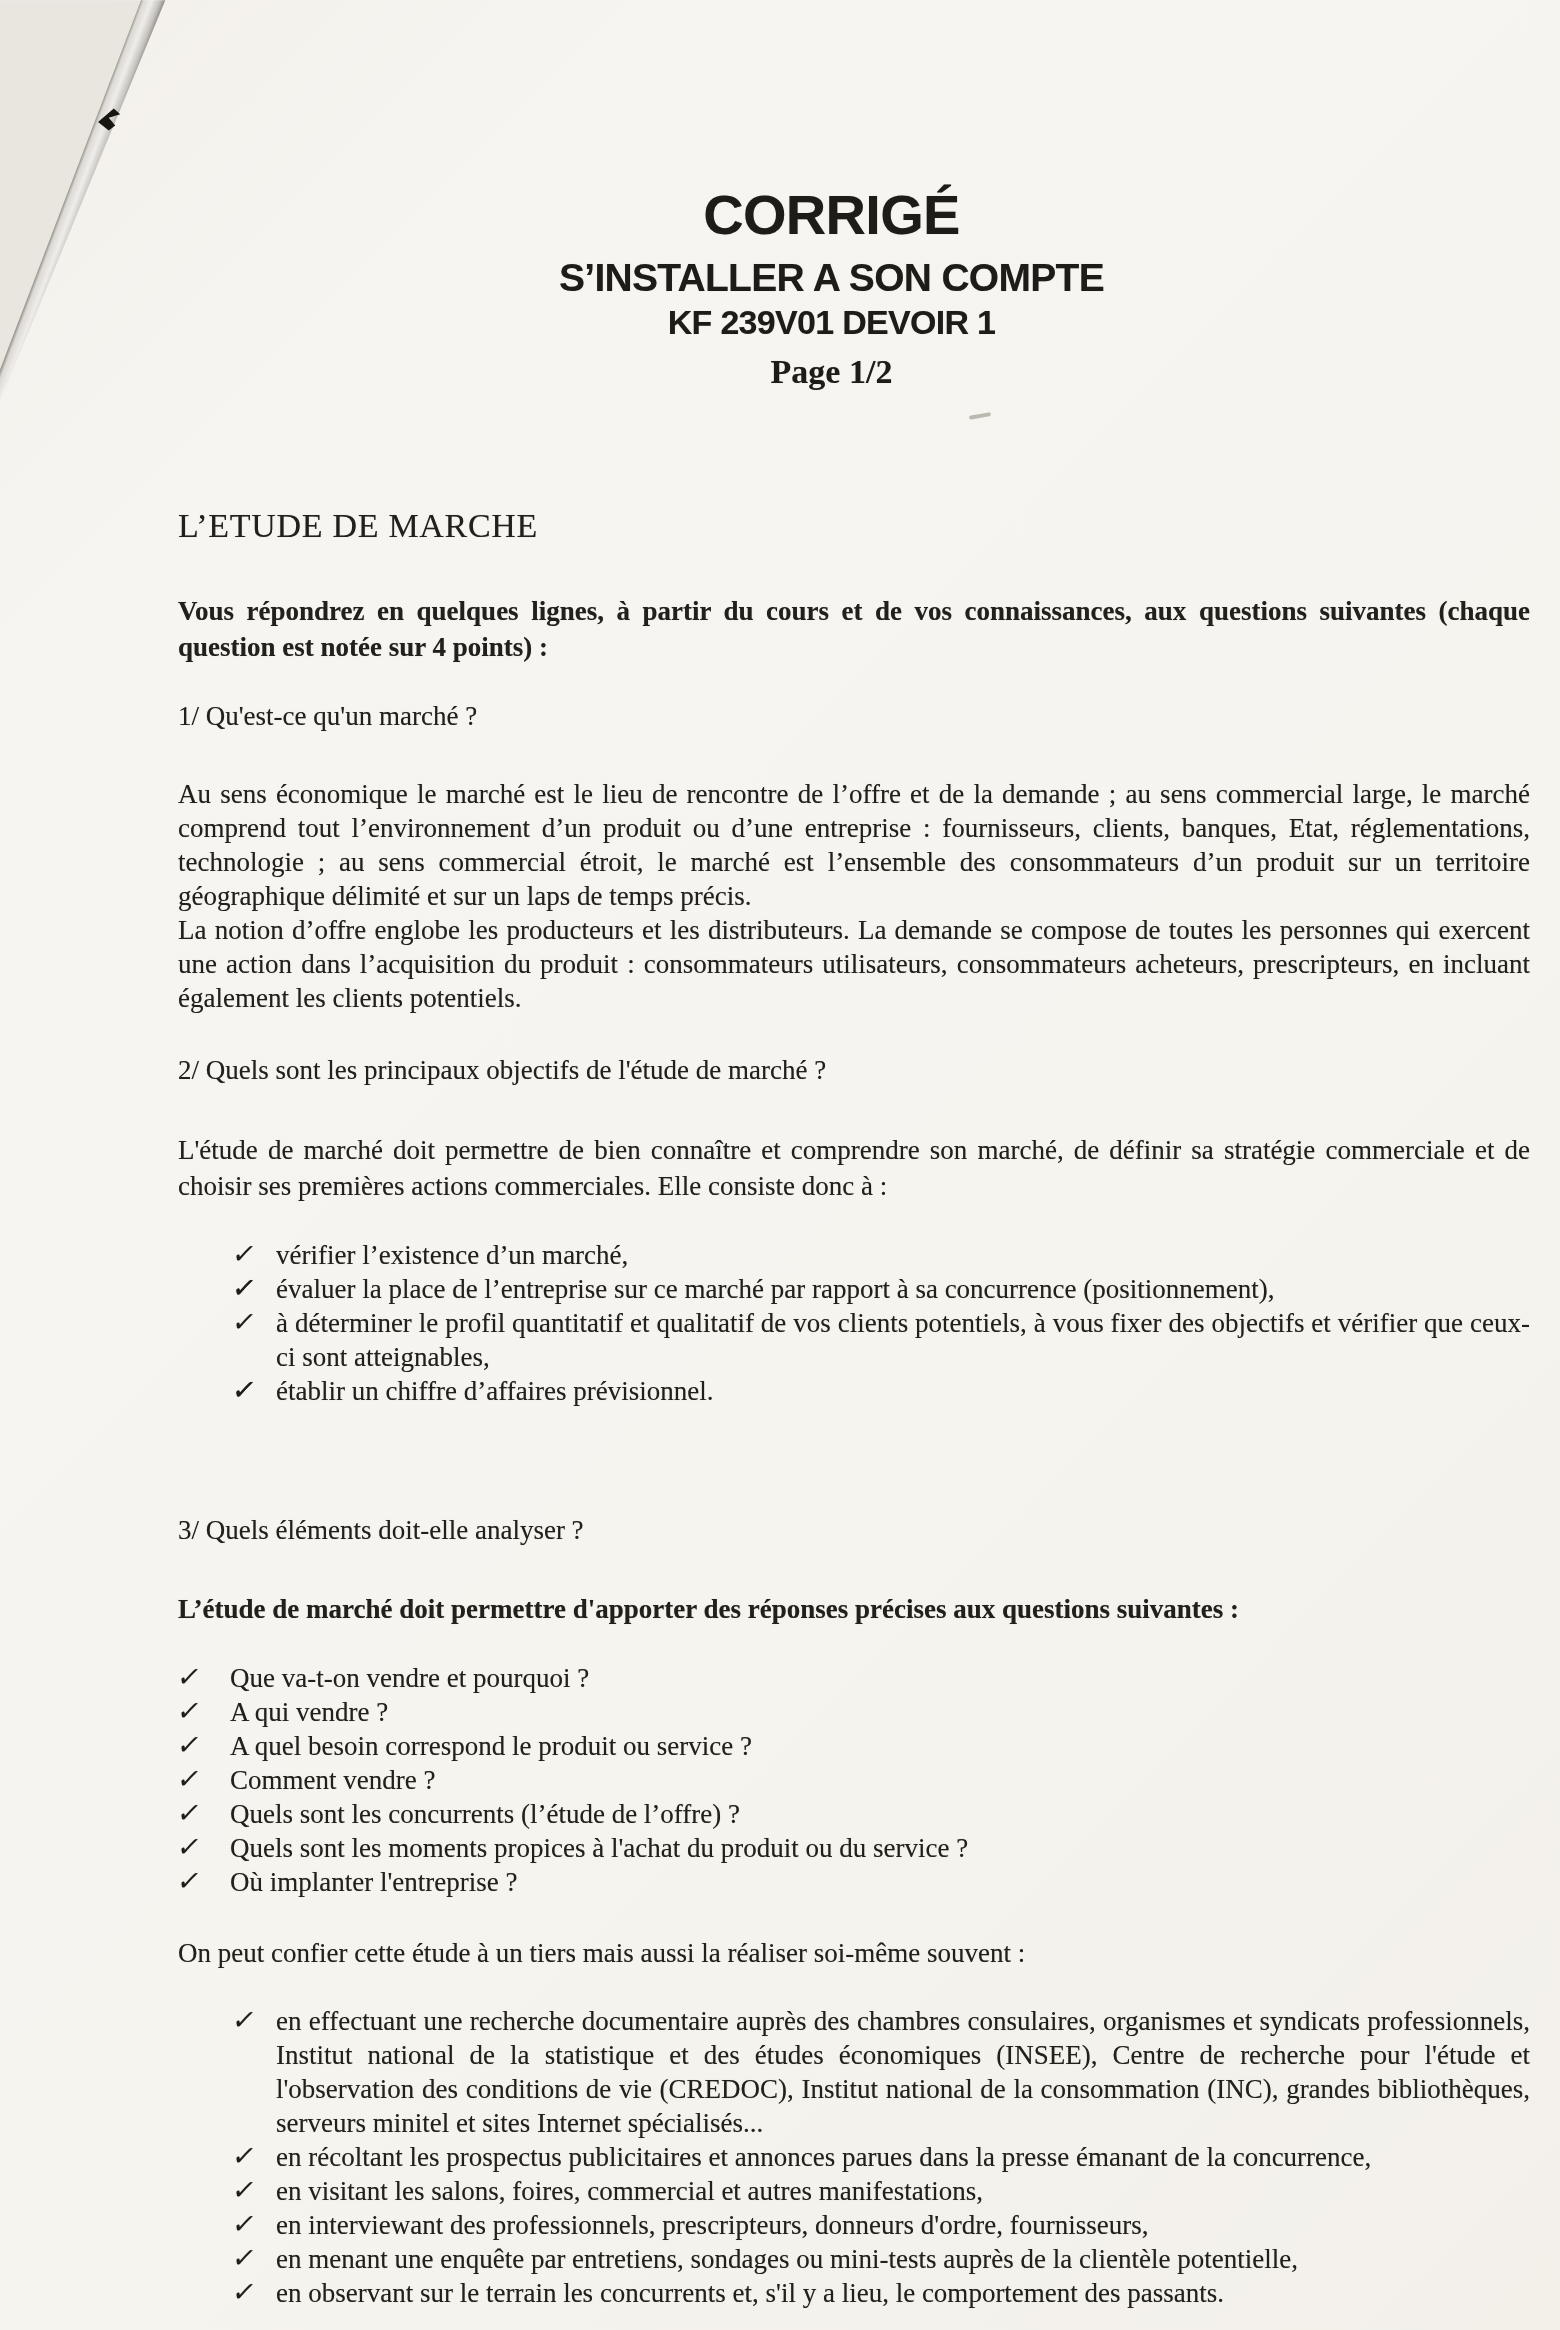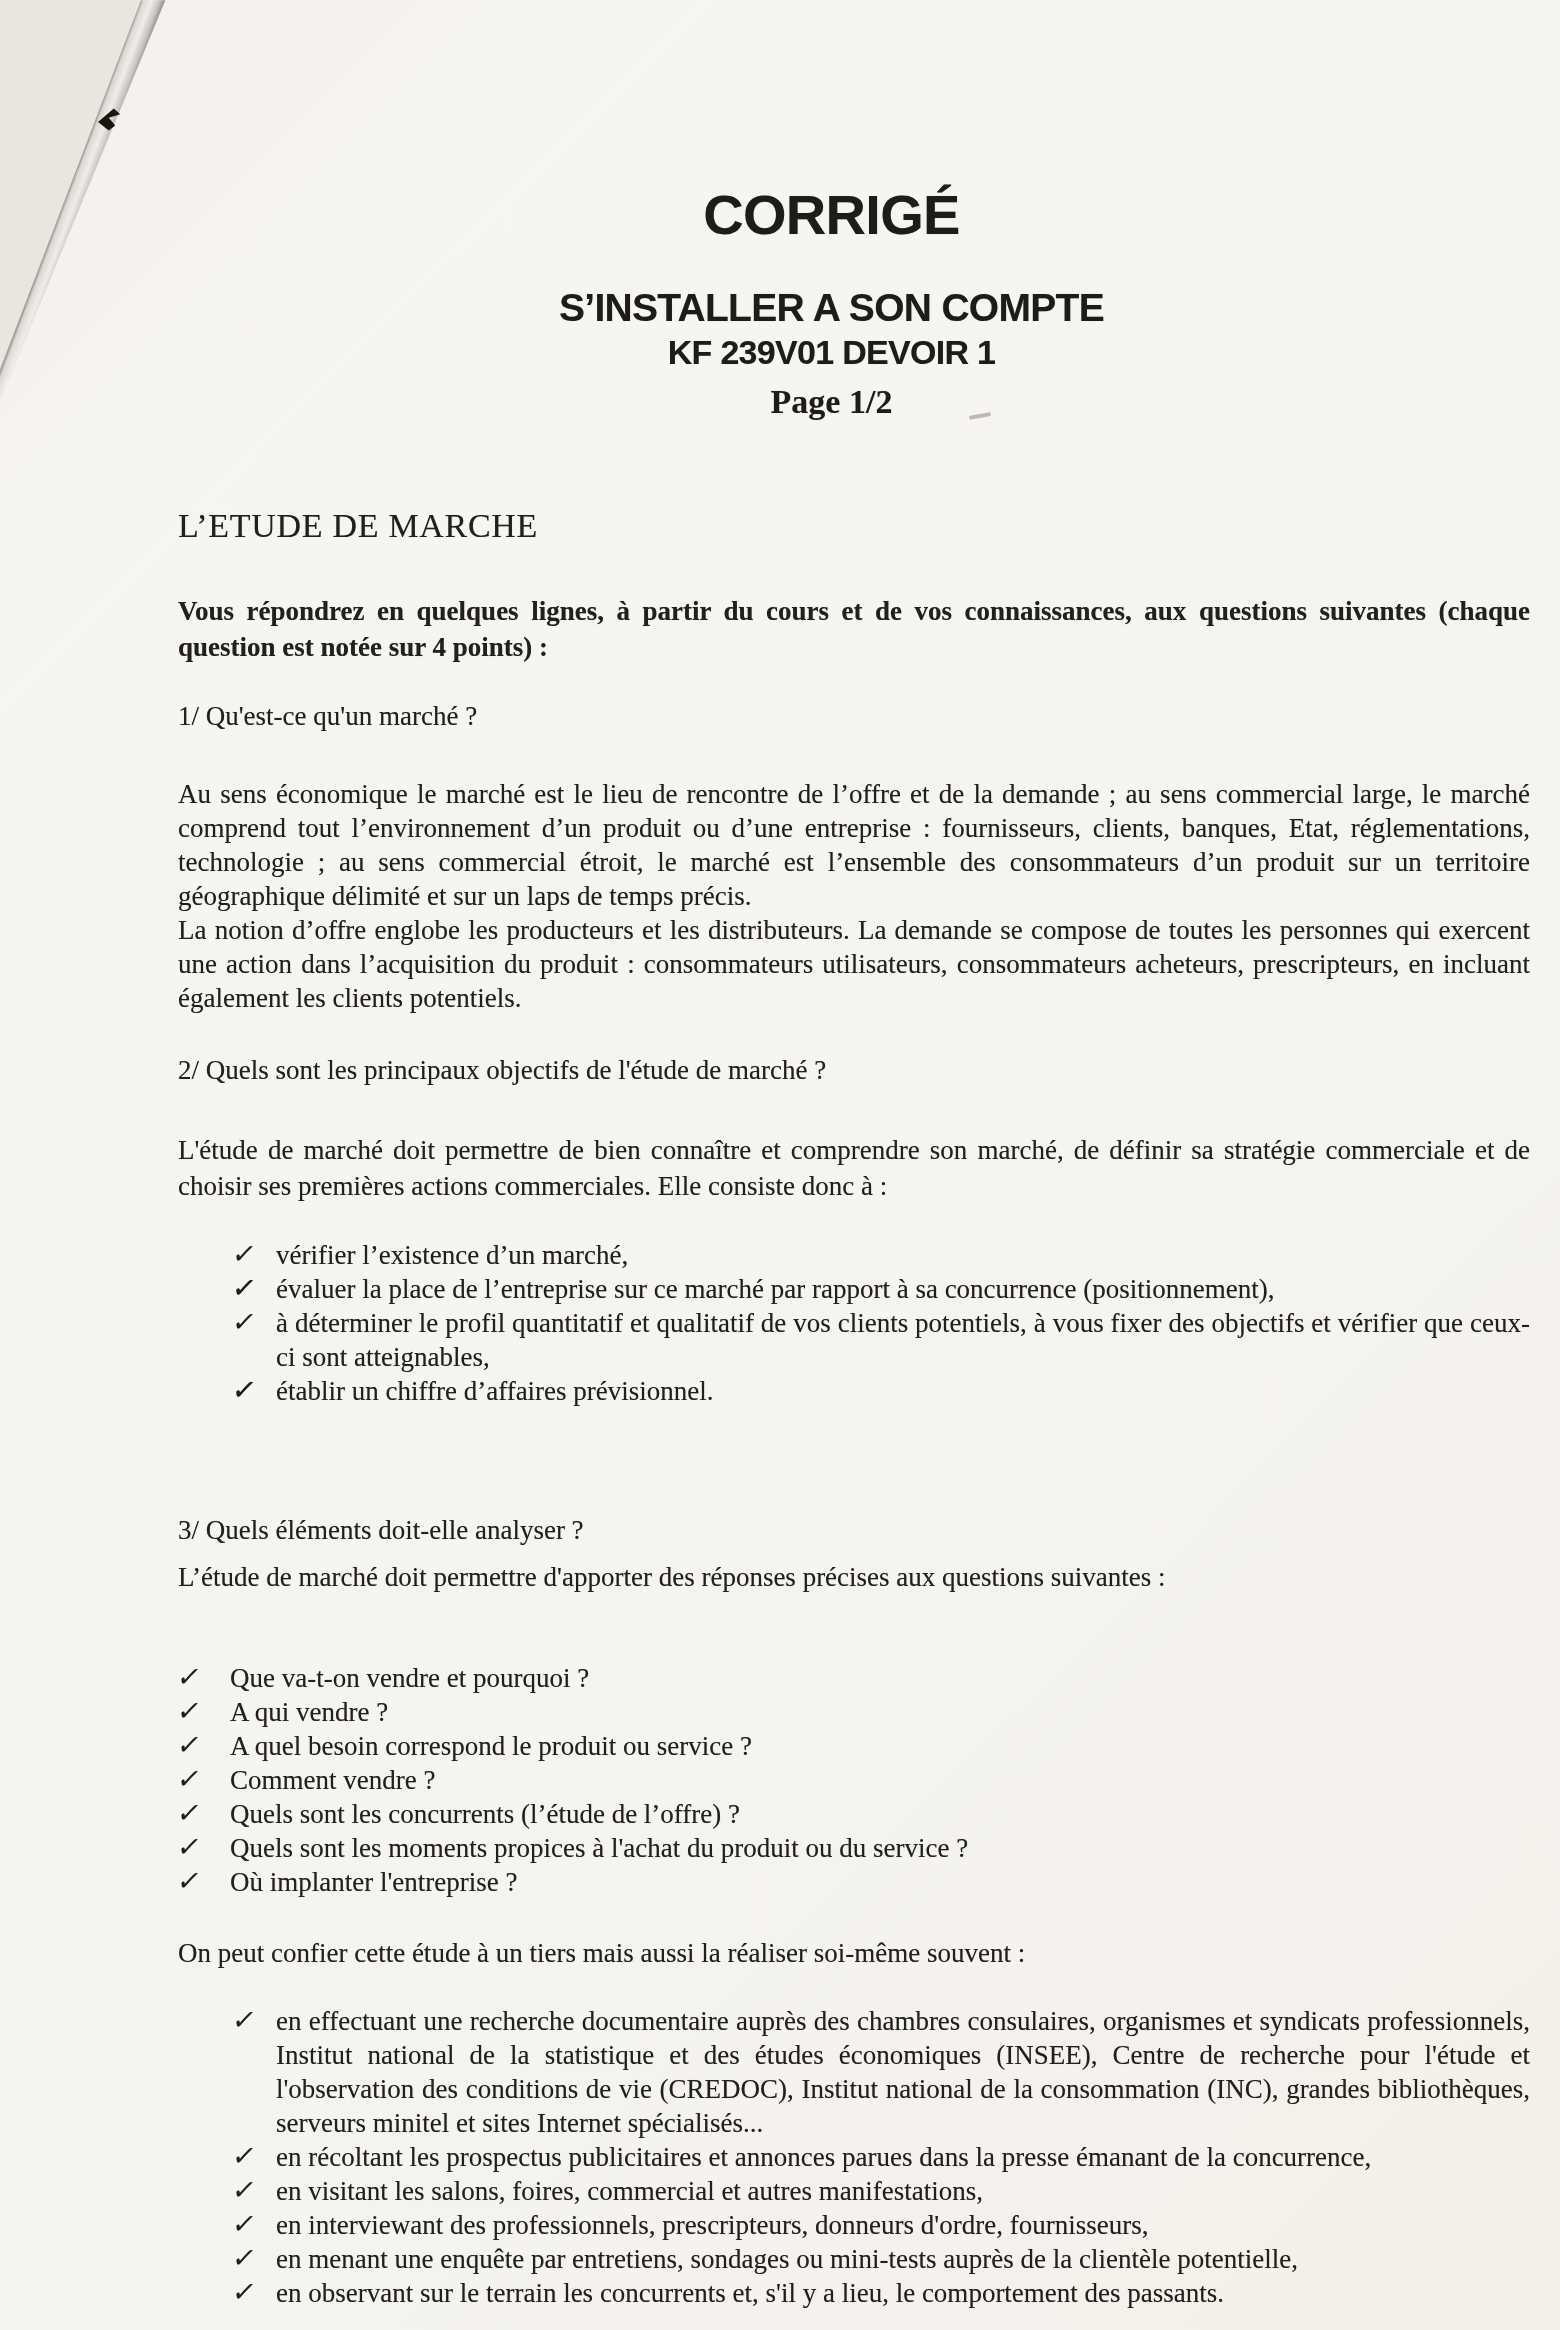--- a/index.html
+++ b/index.html
@@ -41,21 +41,21 @@
     position: absolute;
     left: 122px;
     top: 185px;
     width: 1419px;
     text-align: center;
     font-family: "Liberation Sans", sans-serif;
     font-weight: 700;
     color: #1d1c18;
   }
   .doc-title   { font-size: 56px; line-height: 59px; letter-spacing: -0.7px; }
-  .doc-subtitle{ font-size: 39px; line-height: 40px; margin-top: 44px; letter-spacing: -0.7px; }
+  .doc-subtitle{ font-size: 39px; line-height: 40px; margin-top: 14px; letter-spacing: -0.7px; }
   .doc-code    { font-size: 34px; line-height: 40px; margin-top: 4px; letter-spacing: -0.7px; }
   .doc-page    {
     font-family: "Liberation Serif", serif;
     font-weight: 700;
     font-size: 34px; line-height: 36px;
     margin-top: 11.5px;
     letter-spacing: 0;
   }
 
   
@@ -87,21 +87,21 @@
   .q3-question { top: 1513px; }
 
   .answer p, .intro-para, .followup-para {
     margin: 0;
     font-size: 27px;
     line-height: 34px;
     text-align: justify;
   }
   .q1-answer   { top: 777px; }
   .q2-intro    { top: 1132px; line-height: 36px; }
-  .q3-intro    { top: 1560px; }
+  .q3-intro    { top: 1592px; font-weight: bold; }
   .q3-followup { top: 1936px; }
 
   
   ul.checklist {
     list-style: none;
     margin: 0;
     padding: 0;
   }
   .q2-list      { top: 1238px; }
   .q3-list      { top: 1661px; }

